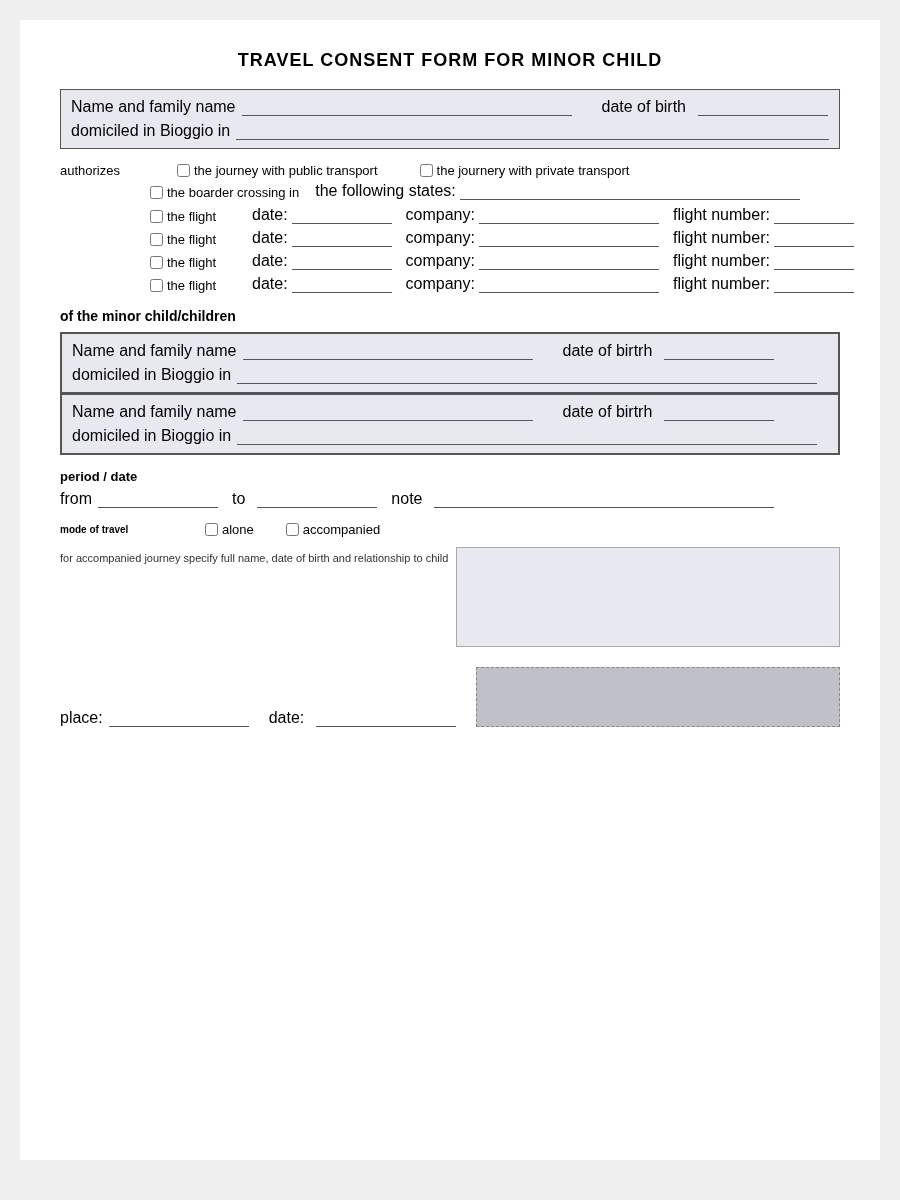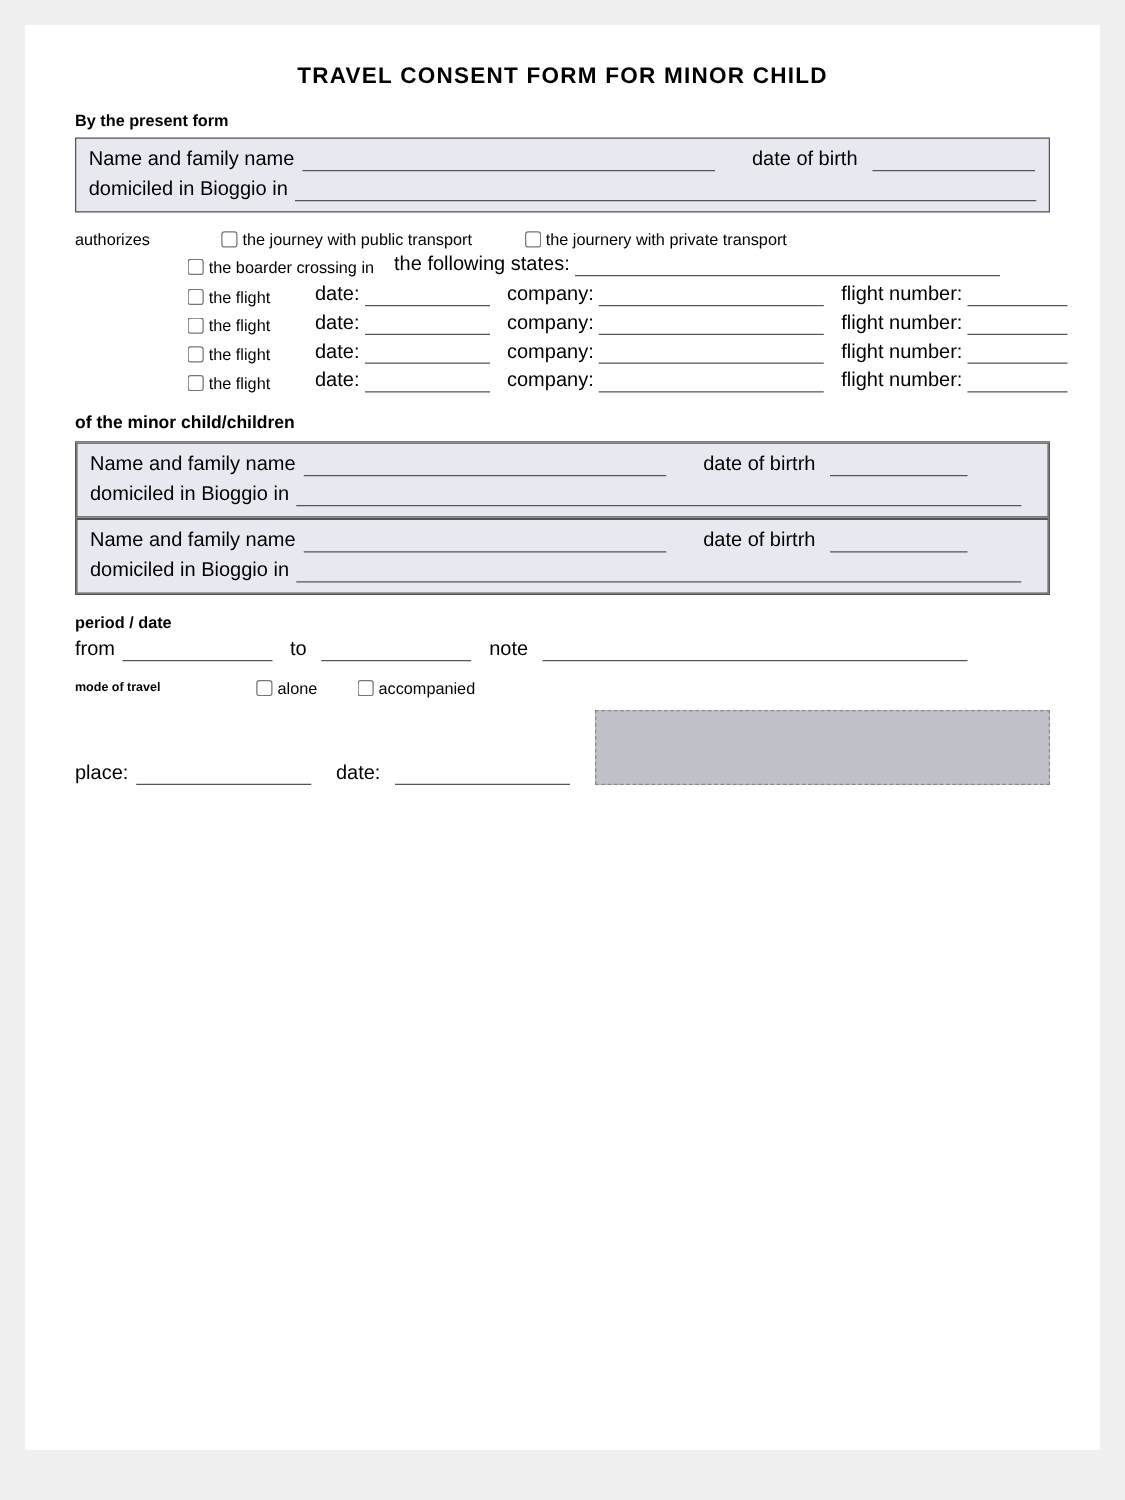--- a/index.html
+++ b/index.html
@@ -200,21 +200,20 @@
       padding-left: 37px;
     }
   </style>
 </head>
 <body>
 
 <div class="page">
 
   <h1>TRAVEL CONSENT FORM FOR MINOR CHILD</h1>
 
-  <div class="section-label">By the present form</div>
 
   <div class="info-box">
     <div class="info-box-row">
       <span class="field-label">Name and family name</span>
       <input class="underline-field" style="width: 330px;" type="text">
       <span class="field-label" style="margin-left:30px;">date of birth</span>
       <input class="underline-field" style="width: 130px; margin-left: 6px;" type="text">
     </div>
     <div class="info-box-row">
       <span class="field-label">domiciled in Bioggio in</span>
@@ -378,20 +377,24 @@
         <input type="checkbox" style="">
         <span>alone</span>
       </div>
       <div class="checkbox-item">
         <input type="checkbox" style="">
         <span>accompanied</span>
       </div>
     </div>
   </div>
 
+  <div class="textarea-section">
+    <div class="textarea-desc">for accompanied journey specify full name, date of birth and relationship to child</div>
+    <textarea class="textarea-box" style=""></textarea>
+  </div>
 
   <div class="bottom-row">
     <div class="bottom-left">
       <span class="field-label">place:</span>
       <input class="underline-field" style="width: 140px; margin-right: 20px;" type="text">
       <span class="field-label">date:</span>
       <input class="underline-field" style="width: 140px; margin-left: 6px;" type="text">
     </div>
     <div class="signature-box"></div>
   </div>

